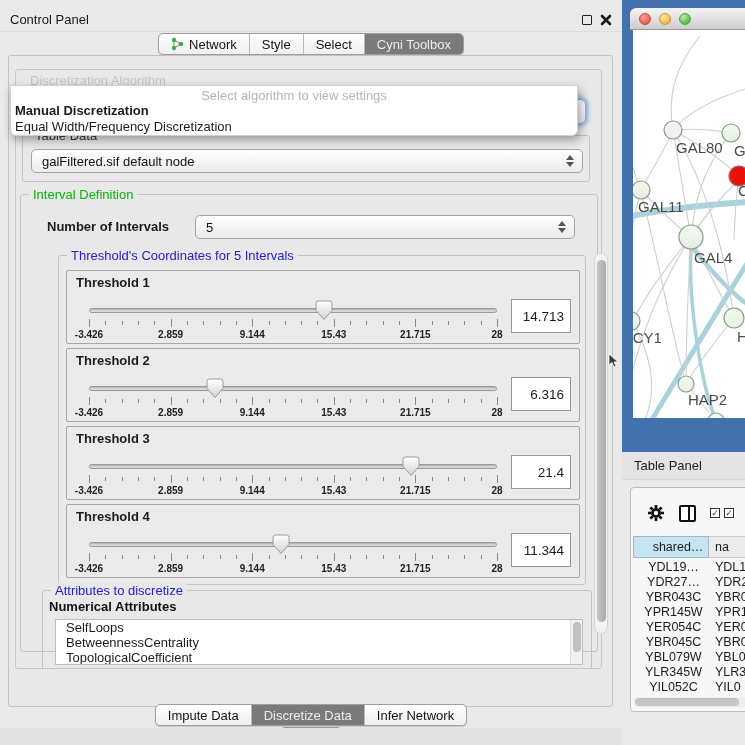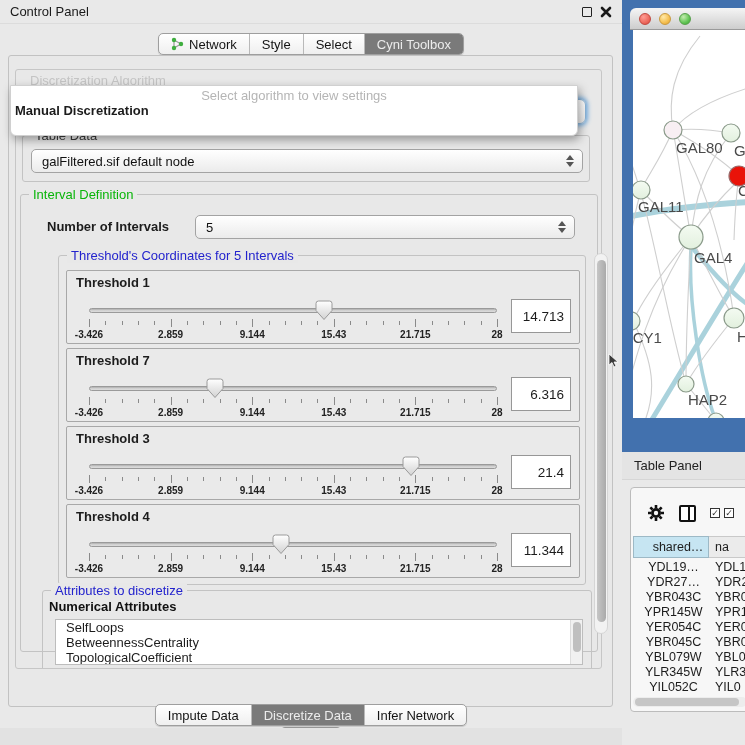--- a/index.html
+++ b/index.html
@@ -3,21 +3,21 @@
 <meta charset="utf-8">
 <style>
   html,body{margin:0;padding:0;width:745px;height:745px;overflow:hidden;
     font-family:"Liberation Sans","DejaVu Sans",sans-serif;font-size:13px;color:#1c1c1c;
     background:#e9e9e9;}
   *{box-sizing:border-box;}
   .abs{position:absolute;}
 
   
   #left-panel{position:absolute;left:0;top:0;width:622px;height:745px;background:#e9e9e9;}
-  #cp-titlebar{position:absolute;left:0;top:0;width:100%;height:24px;
+  #cp-titlebar{position:absolute;left:0;top:8px;width:100%;height:24px;
     display:flex;align-items:center;padding:8px 10px;background:#e9e9e9;border-bottom:1px solid #dcdcdc;}
   #cp-title{font-size:13px;color:#1a1a1a;}
   #cp-win-icons{margin-left:auto;display:flex;align-items:center;gap:8px;}
   .float-box{width:10px;height:10px;border:1.6px solid #222;border-radius:1px;}
 
   
   .seg-bar{position:absolute;left:0;width:622px;display:flex;justify-content:center;}
   .seg-group{display:flex;border:1px solid #9e9e9e;border-radius:5px;overflow:hidden;
     background:linear-gradient(#ffffff,#efefef);box-shadow:0 1px 1px rgba(0,0,0,.15);height:22px;}
   .seg{display:flex;align-items:center;gap:5px;padding:0 12px;font-size:13px;color:#141414;
@@ -249,21 +249,21 @@
                       <span style="left: 40%;">9.144</span>
                       <span style="left: 60%;">15.43</span>
                       <span style="left: 80%;">21.715</span>
                       <span style="left: 100%;">28</span>
                     </div>
                   </div>
                   <div class="value-box">14.713</div>
                 </div>
               </div>
               <div class="th-panel" style="top: 92px;">
-                <div class="th-label">Threshold 7</div>
+                <div class="th-label">Threshold 2</div>
                 <div class="th-row">
                   <div class="slider-wrap">
                     <div class="track"></div>
                     <div class="thumb" style="left: 30.9998%;"><svg width="18" height="21" viewBox="0 0 18 21">
                         <defs>
                           <linearGradient id="thg1" x1="0" y1="0" x2="0" y2="1">
                             <stop offset="0" stop-color="#ffffff"></stop>
                             <stop offset="1" stop-color="#d2d2d2"></stop>
                           </linearGradient>
                         </defs>
@@ -443,20 +443,21 @@
 
     <div id="apply-btn">
       <span>Apply</span>
     </div>
   </div>
 
   <div id="algo-combo-sliver"></div>
   <div id="algo-popup">
     <div id="algo-placeholder">Select algorithm to view settings</div>
     <div class="algo-option b" style="top:17px;">Manual Discretization</div>
+    <div class="algo-option" style="top:33px;">Equal Width/Frequency Discretization</div>
   </div>
 
   <div class="seg-bar" style="top:704px;">
     <div class="seg-group" id="bottom-tabs">
         <div class="seg">
           <span>Impute Data</span>
         </div>
         <div class="seg selected">
           <span>Discretize Data</span>
         </div>

